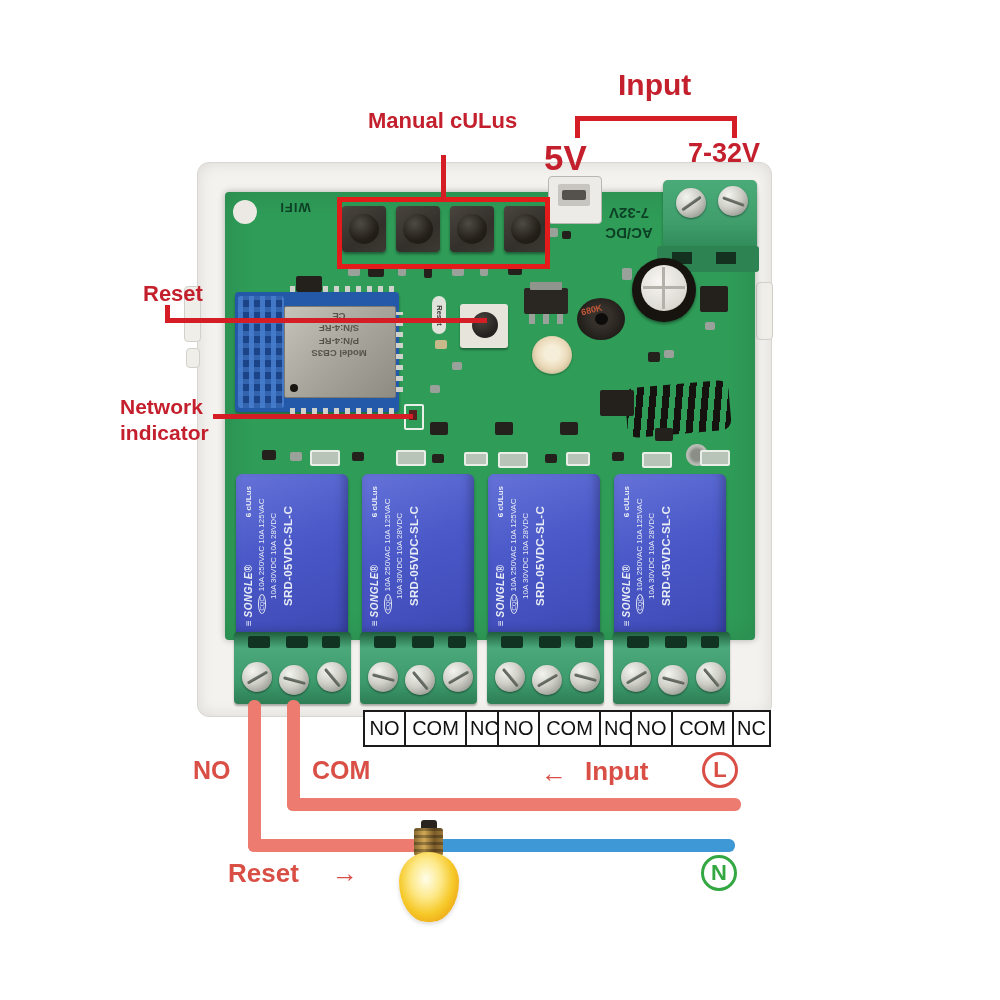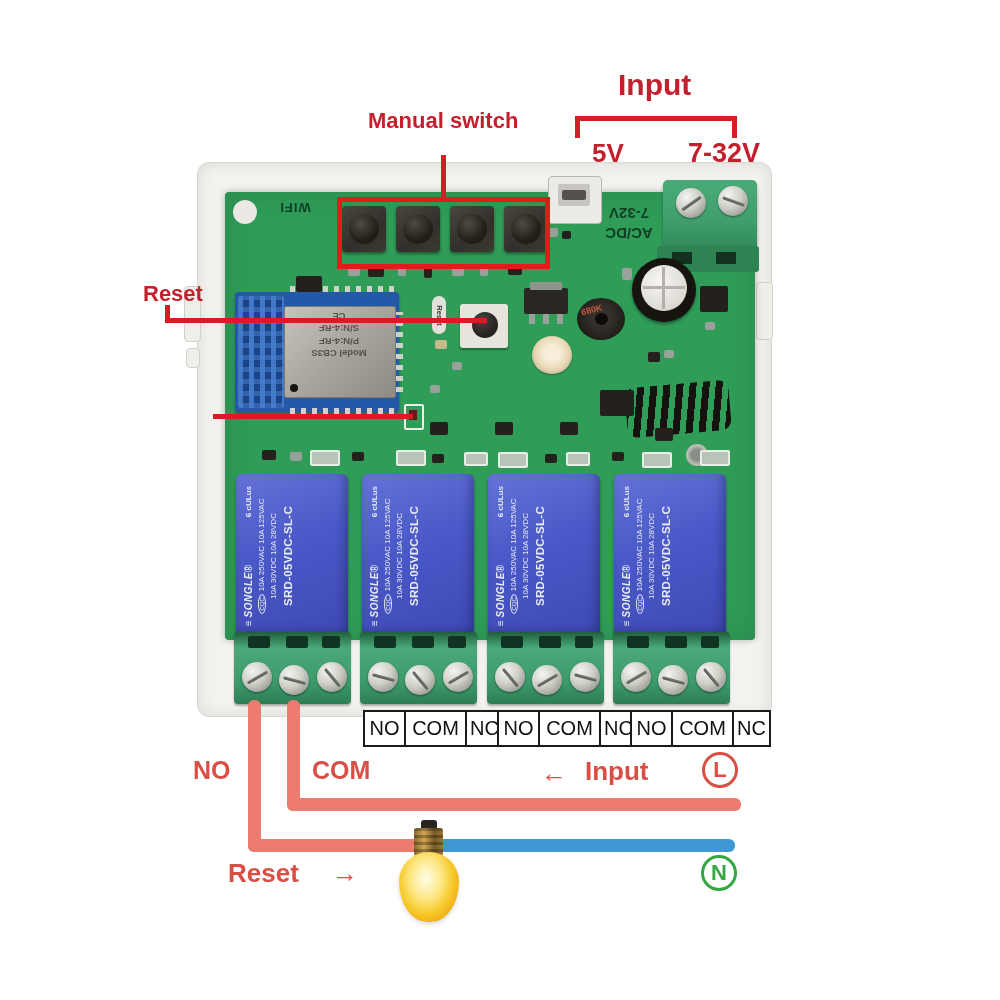--- a/index.html
+++ b/index.html
@@ -132,33 +132,37 @@
 
   <div class="abs" style="left:626px;top:384px;width:104px;height:50px;transform:rotate(-5deg);border-radius:10px;background:repeating-linear-gradient(100deg,#15120f 0 7px,rgba(0,0,0,0) 7px 13px);"></div>
 
   <div class="abs" style="left:686px;top:444px;width:22px;height:22px;border-radius:50%;background:radial-gradient(circle,#8b8e86 35%,#b9bcb4 60%);"></div>
 
   <div class="abs" style="left:404px;top:404px;width:16px;height:22px;border:2px solid #e9efe7;border-radius:2px;"></div>
   <div class="abs" style="left:409px;top:410px;width:8px;height:10px;background:#5a1f1f;"></div>
 
   <div class="abs" style="left:337px;top:197px;width:203px;height:62px;border:5px solid #e31b1b;z-index:6;"></div>
   <div class="abs redline" style="left:441px;top:155px;width:5px;height:46px;z-index:6;"></div>
-  <div class="abs ann" style="left:368px;top:108px;font-size:22px;z-index:6;">Manual switch</div>
+  <div class="abs ann" style="left:368px;top:108px;font-size:22px;z-index:6;">Manual cULus</div>
 
   <div class="abs ann" style="left:618px;top:68px;font-size:30px;z-index:6;">Input</div>
   <div class="abs redline" style="left:575px;top:116px;width:162px;height:5px;z-index:6;"></div>
   <div class="abs redline" style="left:575px;top:116px;width:5px;height:22px;z-index:6;"></div>
   <div class="abs redline" style="left:732px;top:116px;width:5px;height:22px;z-index:6;"></div>
-  <div class="abs ann" style="left:592px;top:138px;font-size:26px;z-index:6;">5V</div>
+  <div class="abs ann" style="left:544px;top:138px;font-size:35px;z-index:6;">5V</div>
   <div class="abs ann" style="left:688px;top:138px;font-size:27px;z-index:6;">7-32V</div>
 
   <div class="abs ann" style="left:143px;top:281px;font-size:22px;z-index:6;">Reset</div>
   <div class="abs redline" style="left:165px;top:305px;width:5px;height:18px;z-index:6;"></div>
   <div class="abs redline" style="left:165px;top:318px;width:322px;height:5px;z-index:6;"></div>
 
+  <div class="abs ann" style="left:120px;top:394px;font-size:21px;line-height:1.25;z-index:6;">
+    <div>Network</div>
+    <div>indicator</div>
+  </div>
   <div class="abs redline" style="left:213px;top:414px;width:200px;height:5px;z-index:6;"></div>
 
   <div class="abs wire-red" style="left:248px;top:700px;width:13px;height:152px;z-index:5;"></div>
   <div class="abs wire-red" style="left:248px;top:839px;width:186px;height:13px;z-index:5;"></div>
   <div class="abs wire-red" style="left:287px;top:700px;width:13px;height:111px;z-index:5;"></div>
   <div class="abs wire-red" style="left:287px;top:798px;width:454px;height:13px;z-index:5;"></div>
   <div class="abs wire-blue" style="left:437px;top:839px;width:298px;height:13px;z-index:5;"></div>
 
   <div class="abs" style="left:421px;top:820px;width:16px;height:10px;background:#2a2420;border-radius:3px 3px 0 0;z-index:7;"></div>
   <div class="abs" style="left:414px;top:828px;width:29px;height:28px;z-index:7;border-radius:3px;background:linear-gradient(90deg,#8a6a32,#d0a855 35%,#7a5a28 70%,#9c7838);background-blend-mode:multiply;"></div>

